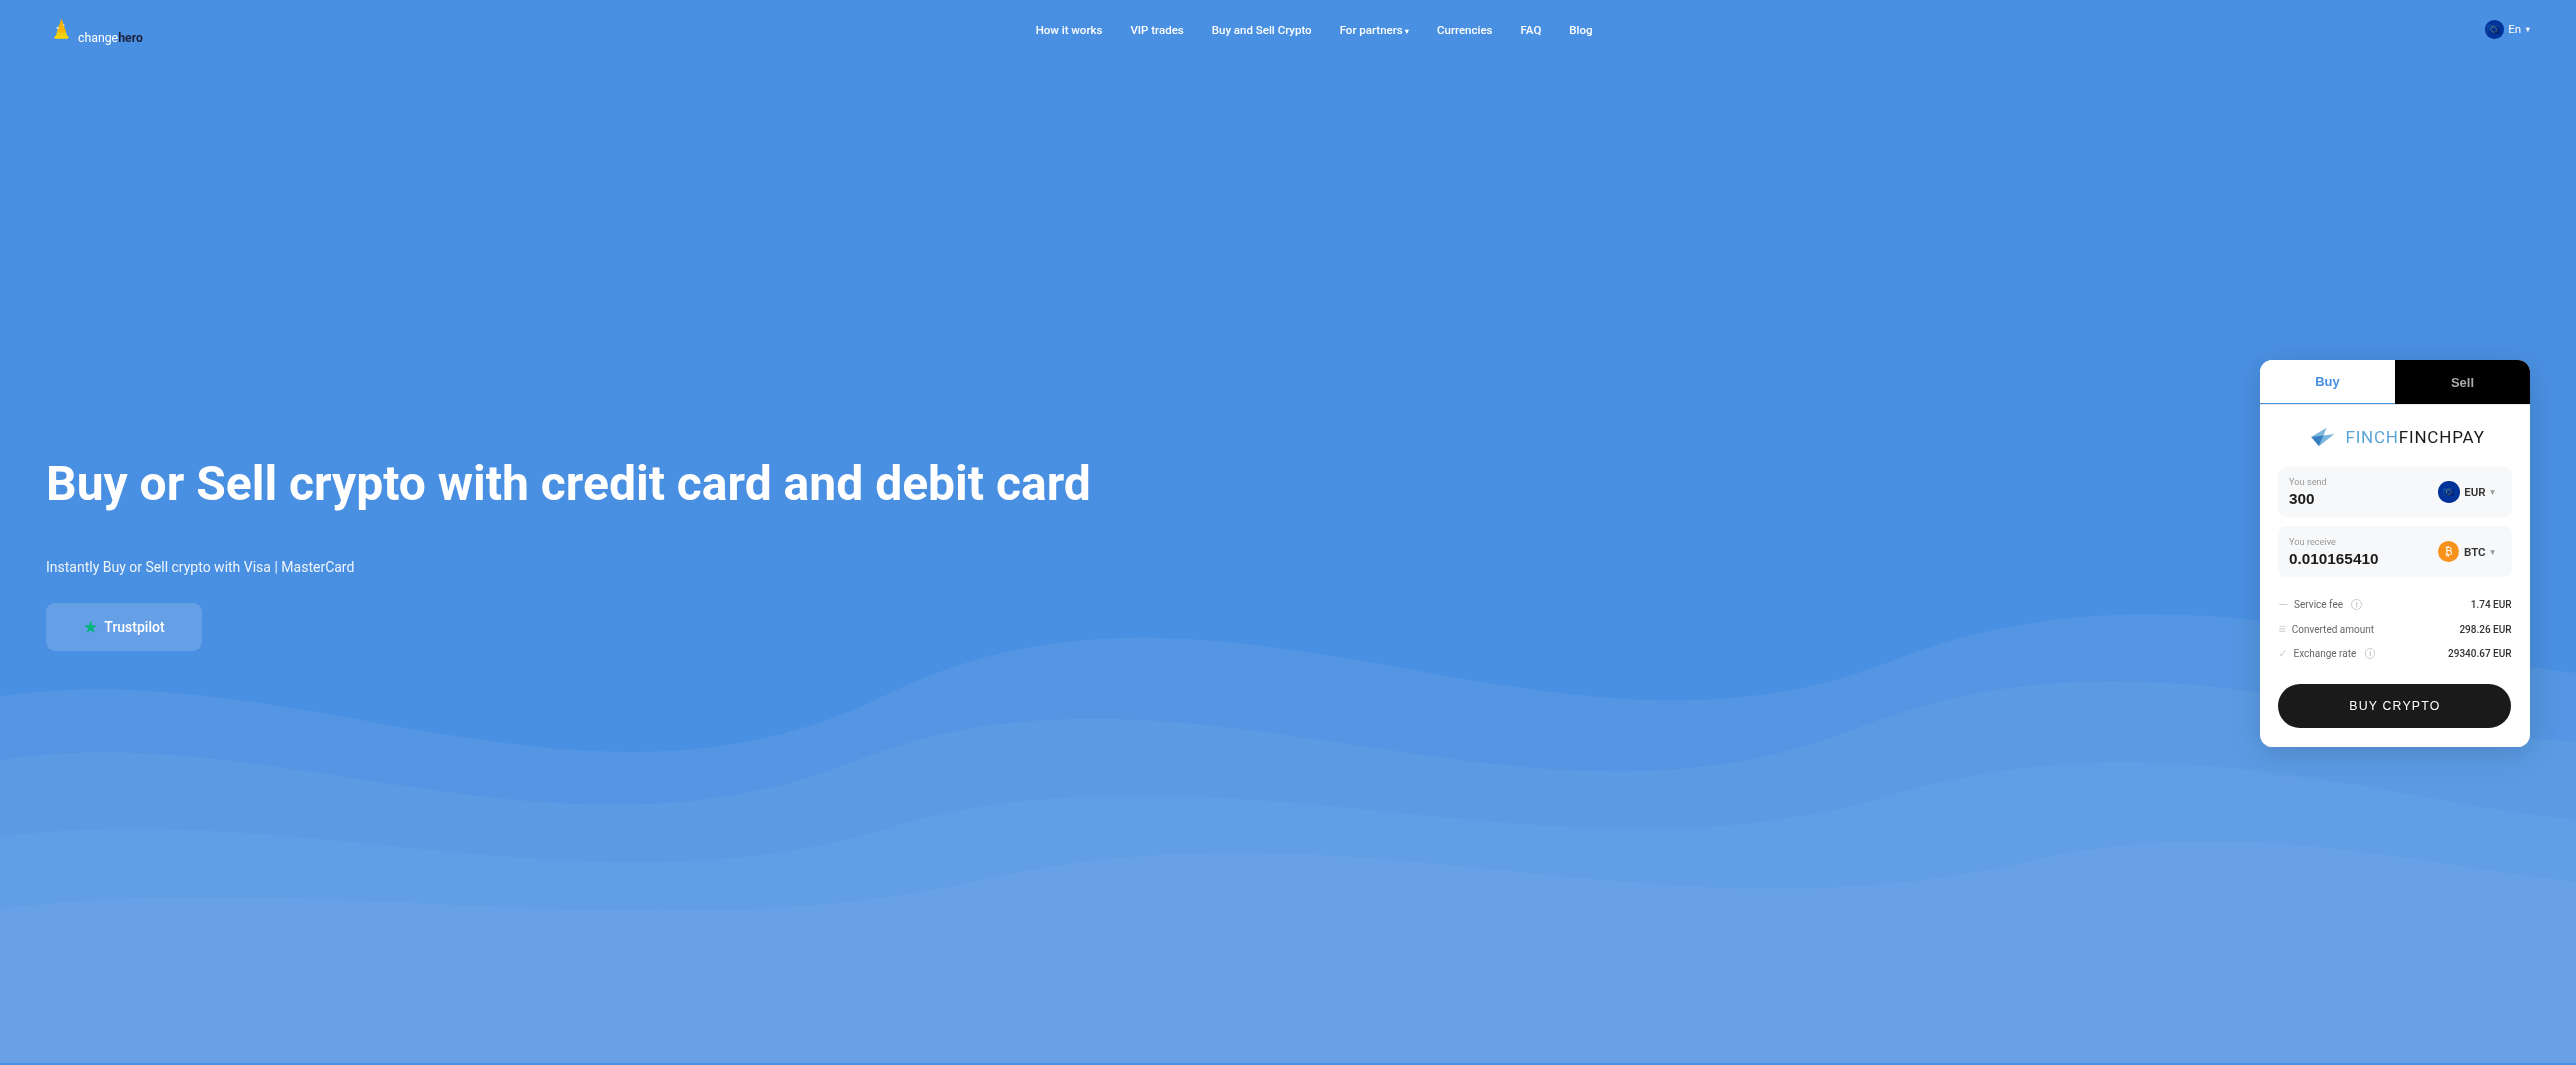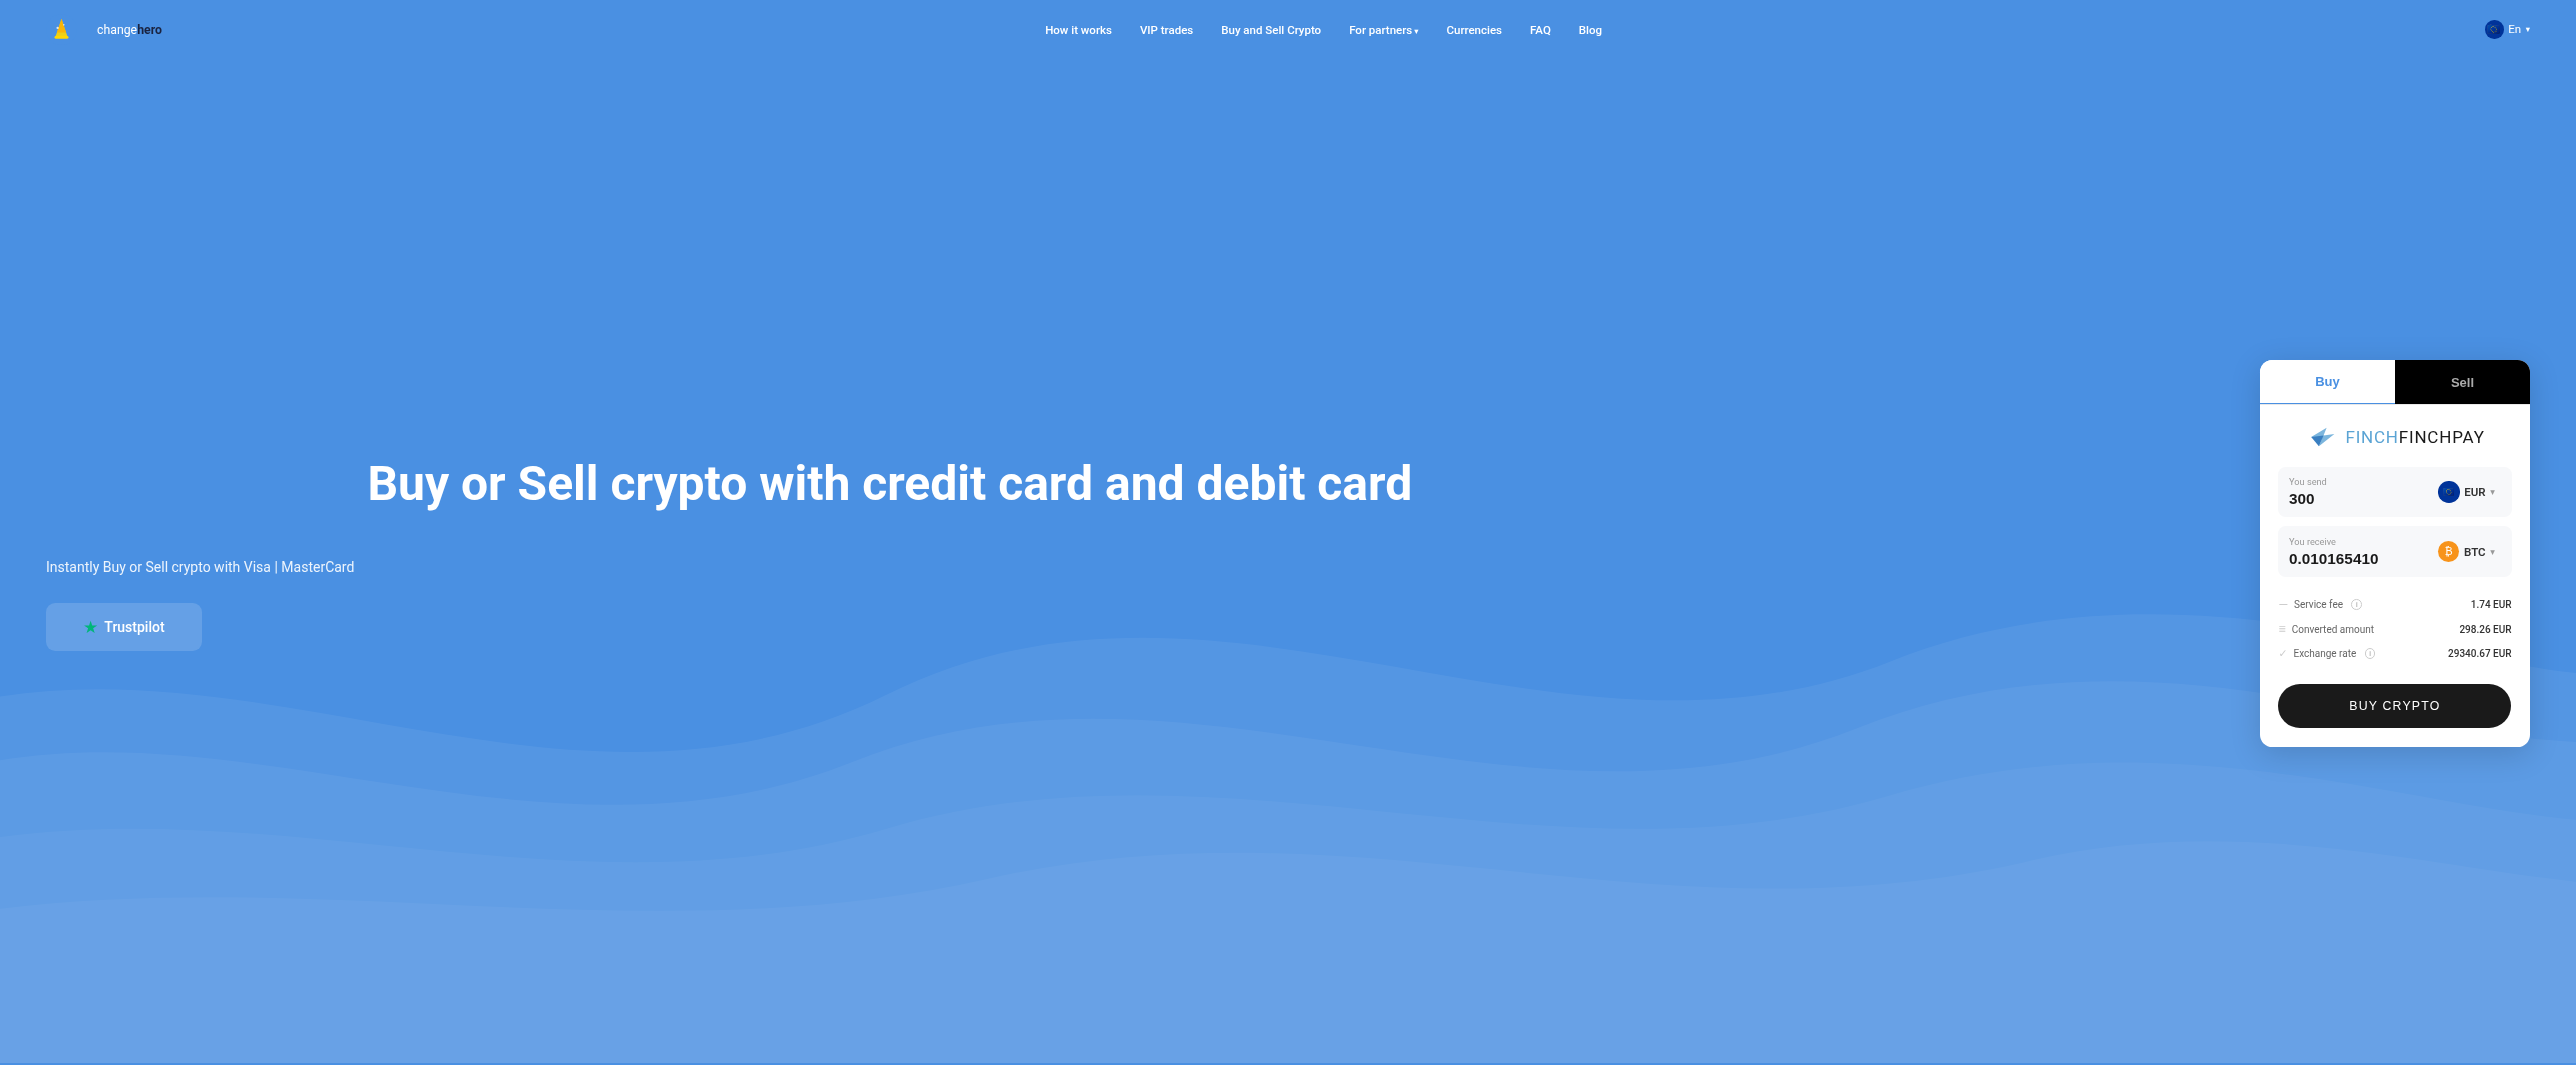--- a/index.html
+++ b/index.html
@@ -15,22 +15,22 @@
       display: flex;
       align-items: center;
       justify-content: space-between;
       padding: 14px 46px;
       background: transparent;
       position: relative;
       z-index: 10;
     }
     .nav-logo {
       display: flex;
-      align-items: center;
-      gap: 20px;
+      align-items: flex-end;
+      gap: 1px;
       text-decoration: none;
     }
     .logo-icon {
       width: 31px;
       height: 31px;
     }
     .logo-change { color: #fff; }
     .logo-hero { color: #1a1a2e; }
     .nav-links {
       display: flex;
@@ -94,21 +94,20 @@
       max-width: 55%;
       position: relative;
       z-index: 1;
     }
     .hero-title {
       font-size: 48px;
       font-weight: 700;
       color: #fff;
       line-height: 1.15;
       margin-bottom: 15.3px;
-      text-align: right;
     }
     .hero-subtitle {
       font-size: 14px;
       color: rgba(255,255,255,0.9);
       margin-bottom: 28px;
       margin-top: 47px;
     }
 
     .trustpilot-box {
       display: inline-flex;

